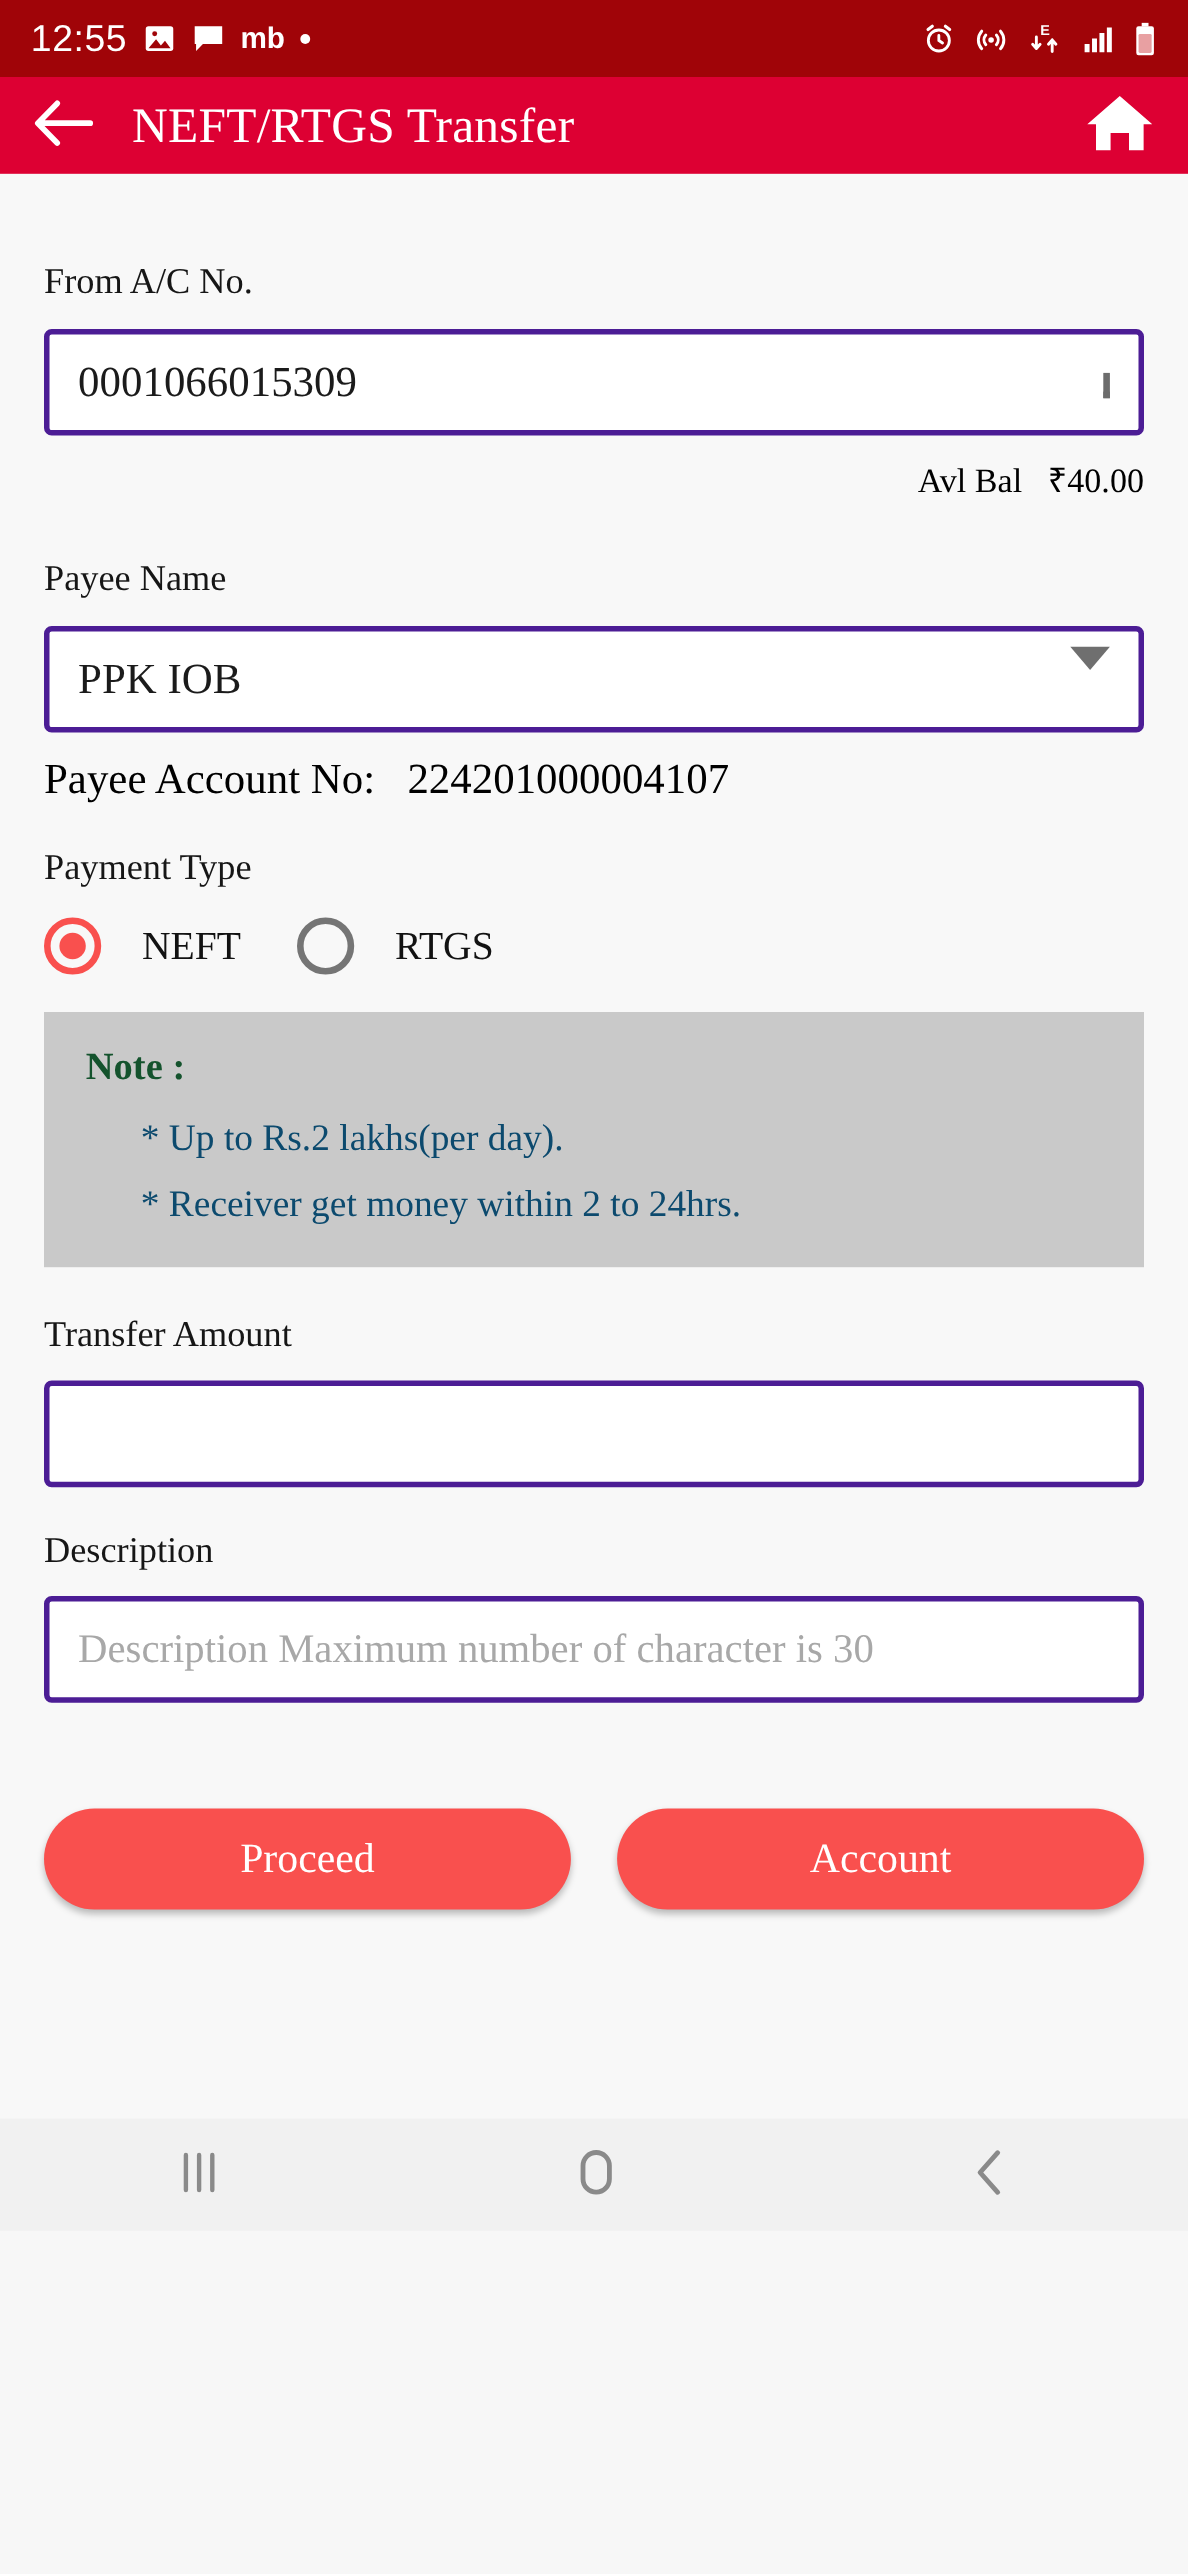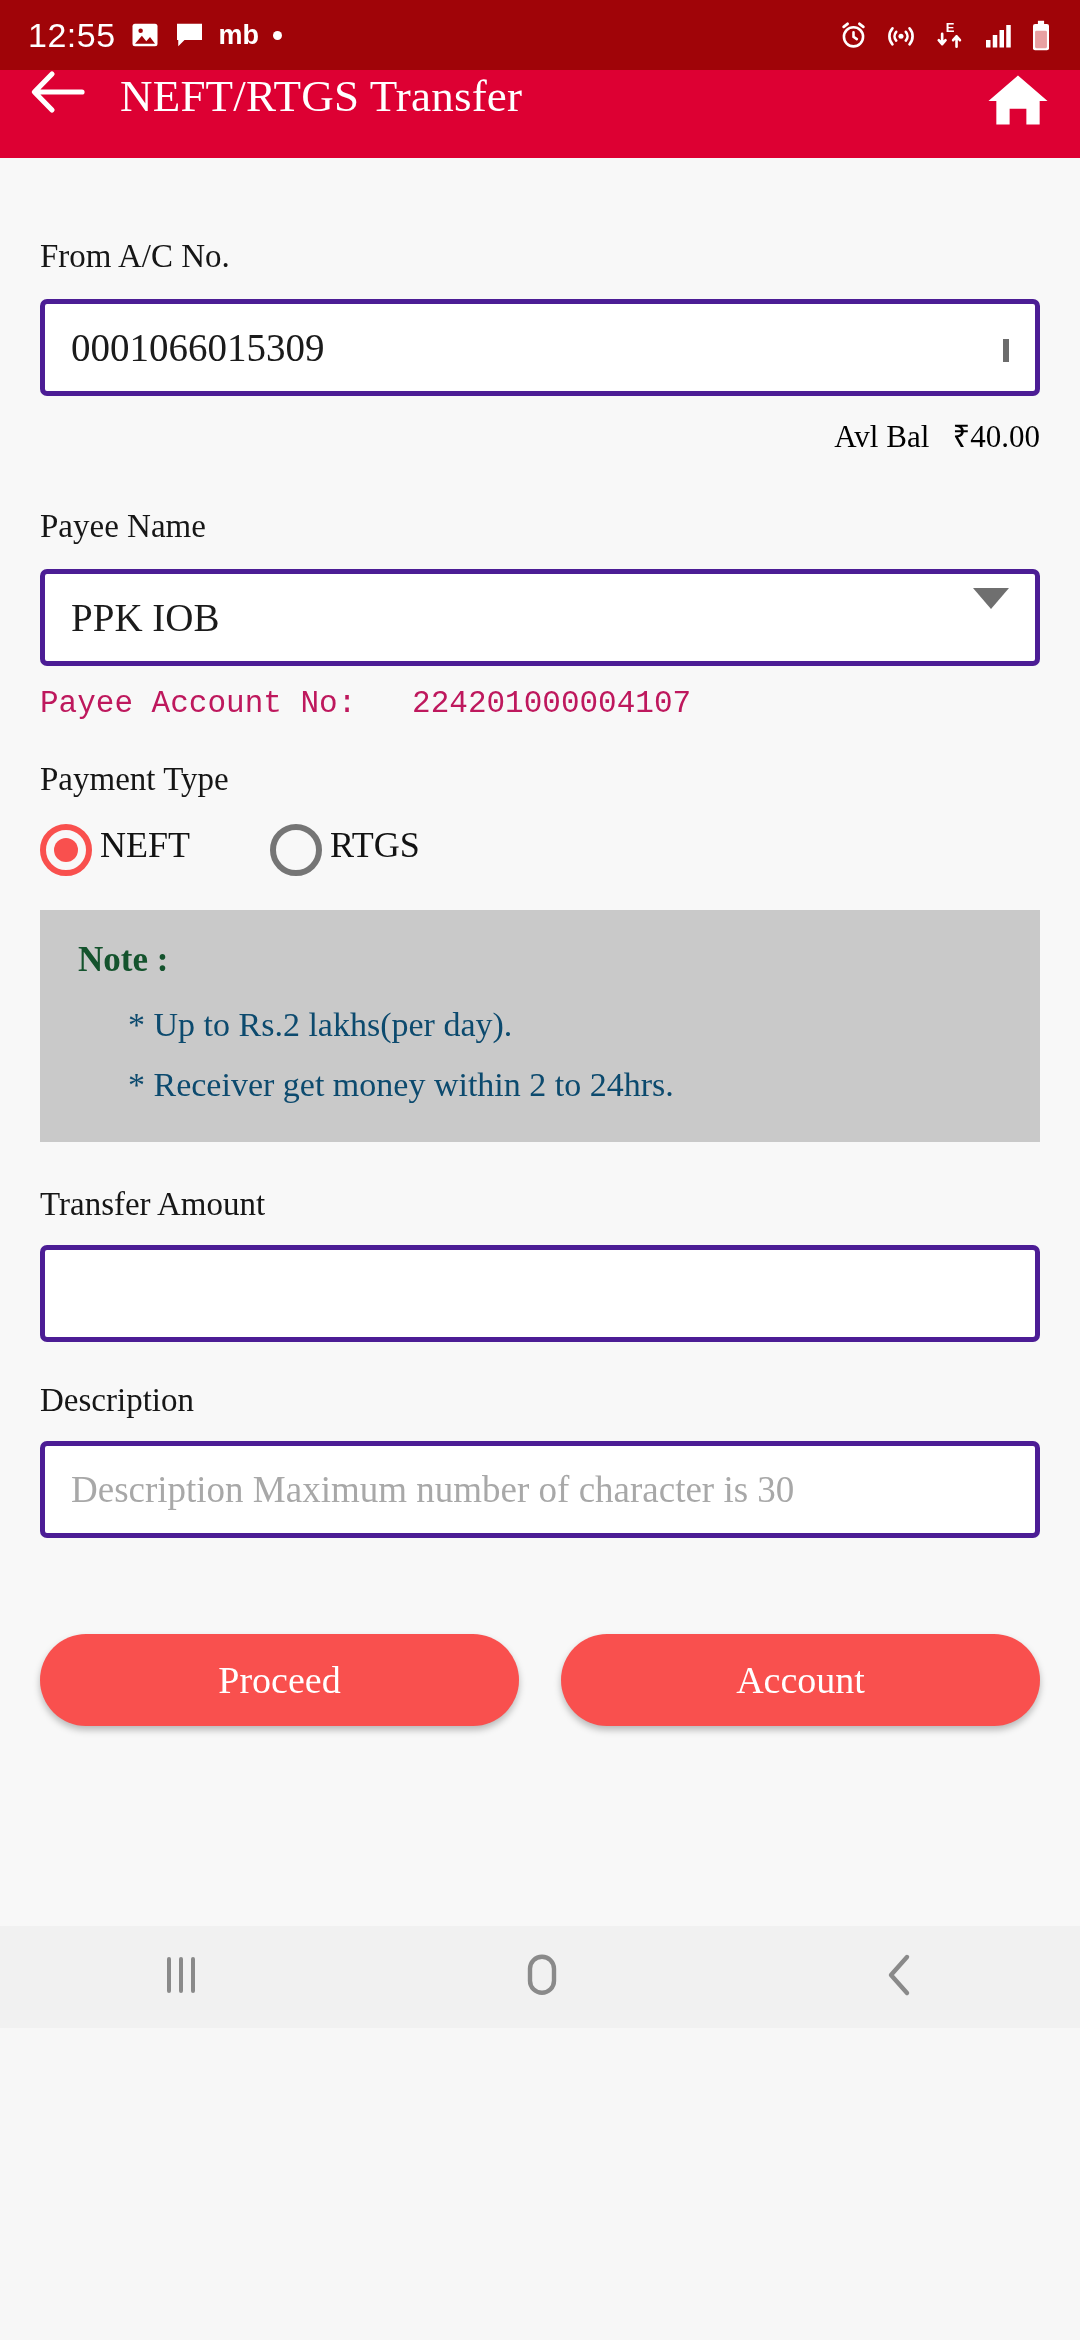--- a/index.html
+++ b/index.html
@@ -21,51 +21,51 @@
   .sb-time{ font-family:"Liberation Sans", sans-serif; font-size:34px; letter-spacing:.5px; }
   .sb-right{ display:flex; align-items:center; gap:16px; }
   .ic{ display:block; }
 
   .mb-txt{ font-family:"Liberation Sans", sans-serif; font-weight:bold; font-size:27px; }
   .dot{ width:9px; height:9px; border-radius:50%; background:#fff; }
 
   
   .appbar{
     height:88px; flex:0 0 88px; background:#dd0033;
-    display:flex; padding:0 30px; gap:34px;
+    display:flex; align-items:center; padding:0 30px; gap:34px;
   }
   .appbar .title{
     color:#fff; font-size:45px; font-weight:400; letter-spacing:.2px; flex:1;
   }
 
   
   .content{ flex:1 1 auto; position:relative; padding:0 40px; overflow:hidden; }
 
   .label{ font-size:33px; color:#161616; }
   .field{
     height:97px; border:5px solid #4c1d95; border-radius:7px;
     background:#fff; display:flex; align-items:center;
     padding:0 26px; position:relative;
   }
   .field .val{ font-size:39px; color:#1b1b1b; flex:1; }
   .field .ph{ font-size:37px; color:#a8a8a8; flex:1; }
 
   .sub-right{ text-align:right; font-size:31px; color:#000000; }
-  .sub-left{ font-size:31px; color:#be185d;font-family:Liberation Mono, monospace; }
+  .sub-left{ font-size:39px; color:#000000; }
 
   
   .chev{ width:30px; height:30px; border-right:6px solid #6c6c6c; border-bottom:6px solid #6c6c6c;
          transform:rotate(45deg) translate(-6px,-6px); }
   
   .tri{ width:0; height:0; border-left:18px solid transparent; border-right:18px solid transparent;
         border-top:21px solid #6f6f6f; }
 
   
   .radios{ display:flex; align-items:center; }
-  .radio-opt{ display:flex; align-items:flex-start; gap:8px; }
+  .radio-opt{ display:flex; align-items:center; gap:37px; }
   .rdo{ width:52px; height:52px; border-radius:50%; border:6px solid #757575; position:relative; }
   .rdo.on{ border-color:#f9504e; }
   .rdo.on::after{ content:""; position:absolute; inset:8px; border-radius:50%; background:#f9504e; }
   .rdo-lbl{ font-size:36px; color:#121212; }
 
   
   .note{ background:#c9c9c9; padding:30px 38px 38px; }
   .note h4{ font-size:35px; font-weight:bold; color:#14532d; }
   .note p{ font-size:34px; color:#0c4a6e; padding-left:50px; }
 

